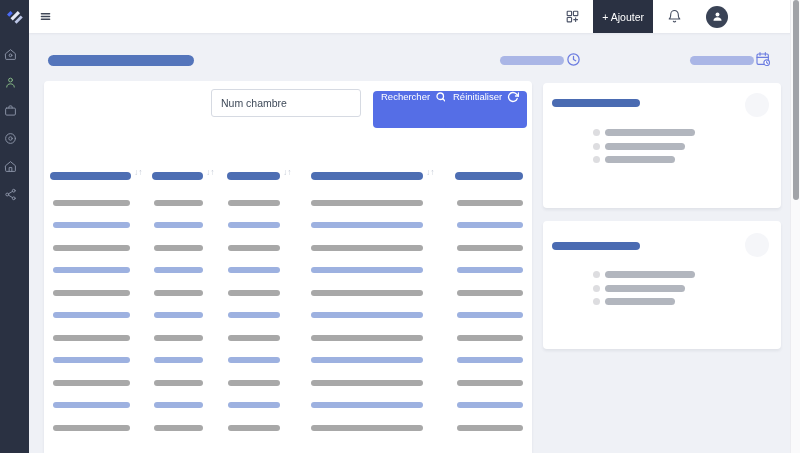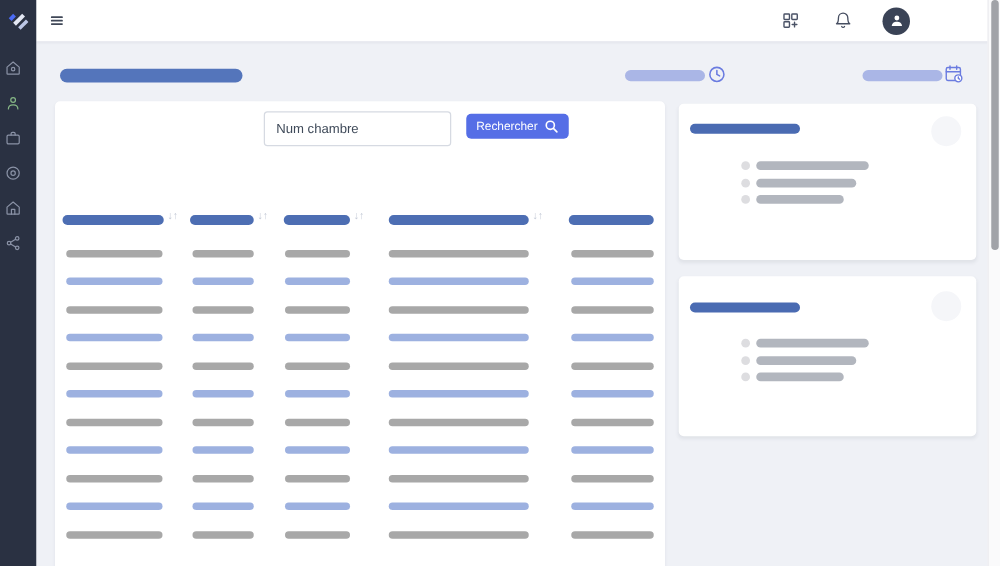--- a/index.html
+++ b/index.html
@@ -40,23 +40,23 @@
   .hdr-ico { position:absolute; color:#6b7ce0; display:flex; }
 
   
   .main-card { position:absolute; left:44px; top:81px; width:488px; height:372px;
     background:#fff; border-radius:4px 4px 0 0;
     box-shadow:0 2px 3px rgba(56,65,74,0.08); }
   .txt-input { position:absolute; height:28px; border:1px solid #d6dae2;
     border-radius:3px; font-size:10.5px; color:#3f4a59; padding:0 9px;
     font-family:inherit; background:#fff; outline:none; }
   .txt-input::placeholder { color:#3f4a59; opacity:1; }
-  .btn { position:absolute; top:10px; height:20px; background:#556ee6;
+  .btn { position:absolute; top:10px; height:37px; background:#556ee6;
     border:none; border-radius:4px; color:#fff; font-size:9.5px; font-weight:500;
-    display:flex; align-items:center; gap:5px; padding:0 8px;
+    display:flex; align-items:flex-start; gap:5px; padding:0 8px;
     font-family:inherit; cursor:pointer; }
   .hdr-bar { position:absolute; top:91px; height:7.5px; border-radius:4px;
     background:#4d6eb3; }
   .sort { position:absolute; top:86.5px; font-size:8.5px; color:#c5cbd7;
     cursor:pointer; line-height:1; letter-spacing:0; }
   .row-bar { position:absolute; height:6px; border-radius:3px; }
 
   
   .side-card { position:absolute; left:543px; width:238px; background:#fff;
     border-radius:4px; box-shadow:0 2px 3px rgba(56,65,74,0.08); }
@@ -150,20 +150,23 @@
     </span>
   <div class="nav-right">
     <span class="grid-btn">
         <svg width="15" height="15" viewBox="0 0 24 24" fill="none" stroke="currentColor" stroke-linecap="round" stroke-linejoin="round" stroke-width="1.8">
           <rect x="3.5" y="3.5" width="7" height="7" rx="1"></rect>
           <rect x="13.5" y="3.5" width="7" height="7" rx="1"></rect>
           <rect x="3.5" y="13.5" width="7" height="7" rx="1"></rect>
           <path d="M17 14 v6 M14 17 h6"></path>
         </svg>
       </span>
+    <button class="add-btn">
+      <span>+ Ajouter</span>
+    </button>
     <span class="bell-btn">
         <svg width="15" height="15" viewBox="0 0 24 24" fill="none" stroke="currentColor" stroke-linecap="round" stroke-linejoin="round" stroke-width="1.7">
           <path d="M18 8.5 a6 6 0 1 0 -12 0 c0 6 -2.5 7.5 -2.5 7.5 h17 s-2.5 -1.5 -2.5 -7.5"></path>
           <path d="M10.2 19.5 a2 2 0 0 0 3.6 0"></path>
         </svg>
       </span>
     <div class="avatar">
       <span style="display:flex;">
           <svg width="13" height="13" viewBox="0 0 24 24" fill="currentColor">
             <circle cx="12" cy="8.2" r="3.6"></circle>
@@ -193,20 +196,29 @@
   </span>
 
 <div class="main-card">
   <input class="txt-input" style="left: 167px; top: 8px; width: 150px;" type="text" placeholder="Num chambre">
   <button class="btn" style="left:329px;">
     <span>Rechercher</span>
     <span style="display:flex;">
         <svg width="12" height="12" viewBox="0 0 24 24" fill="none" stroke="currentColor" stroke-linecap="round" stroke-linejoin="round" stroke-width="2.6">
           <circle cx="10.5" cy="10.5" r="6.5"></circle>
           <path d="M15.5 15.5 L21 21"></path>
+        </svg>
+      </span>
+  </button>
+  <button class="btn" style="left:401px;">
+    <span>Réinitialiser</span>
+    <span style="display:flex;">
+        <svg width="12" height="12" viewBox="0 0 24 24" fill="none" stroke="currentColor" stroke-linecap="round" stroke-linejoin="round" stroke-width="2.6">
+          <path d="M23 4 v6 h-6"></path>
+          <path d="M20.5 15 a9 9 0 1 1 -2.1 -9.4 L23 10"></path>
         </svg>
       </span>
   </button>
   <div>
       <div class="hdr-bar" style="left: 6px; width: 81px; background: rgb(77, 110, 179);"></div>
       <span class="sort" style="left: 90px;">↓↑</span>
       <div class="hdr-bar" style="left: 108px; width: 51px; background: rgb(77, 110, 179);"></div>
       <span class="sort" style="left: 162px;">↓↑</span>
       <div class="hdr-bar" style="left: 183px; width: 53px; background: rgb(77, 110, 179);"></div>
       <span class="sort" style="left: 239px;">↓↑</span>

